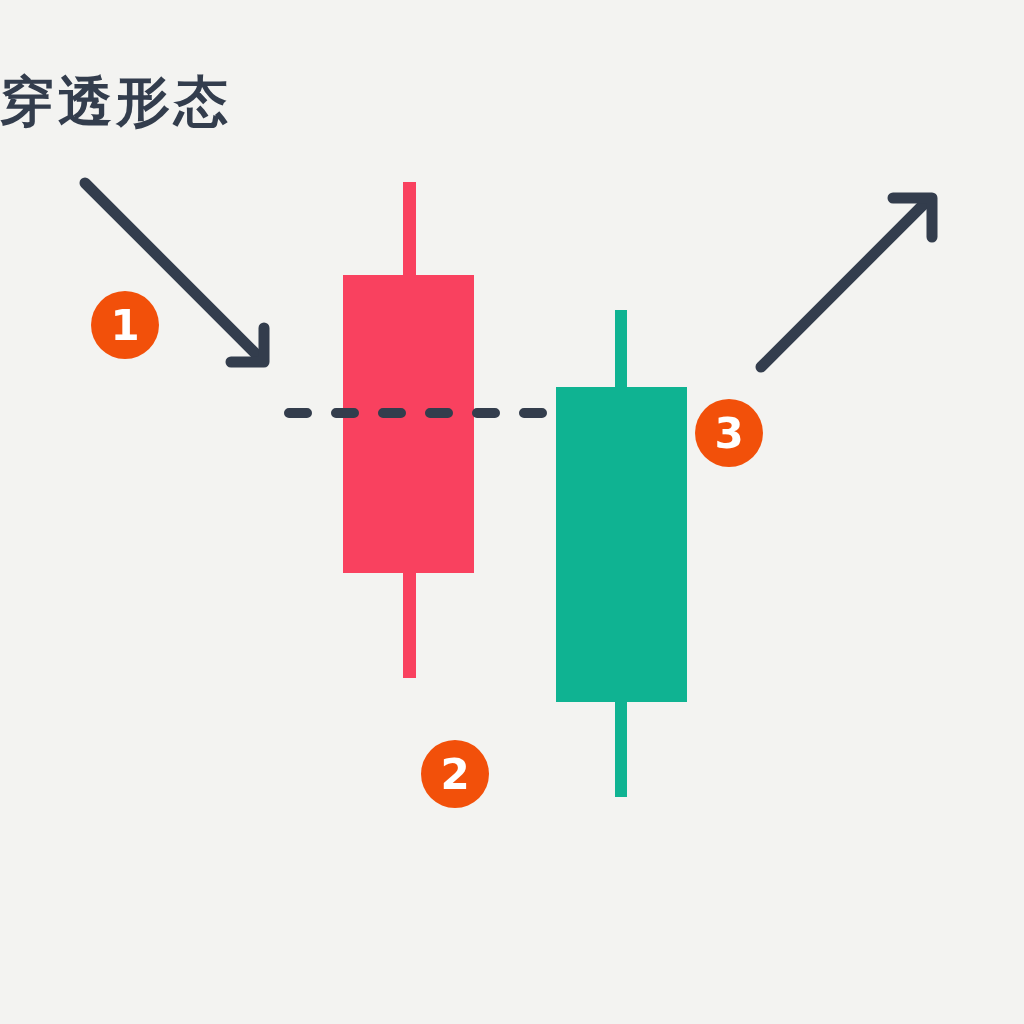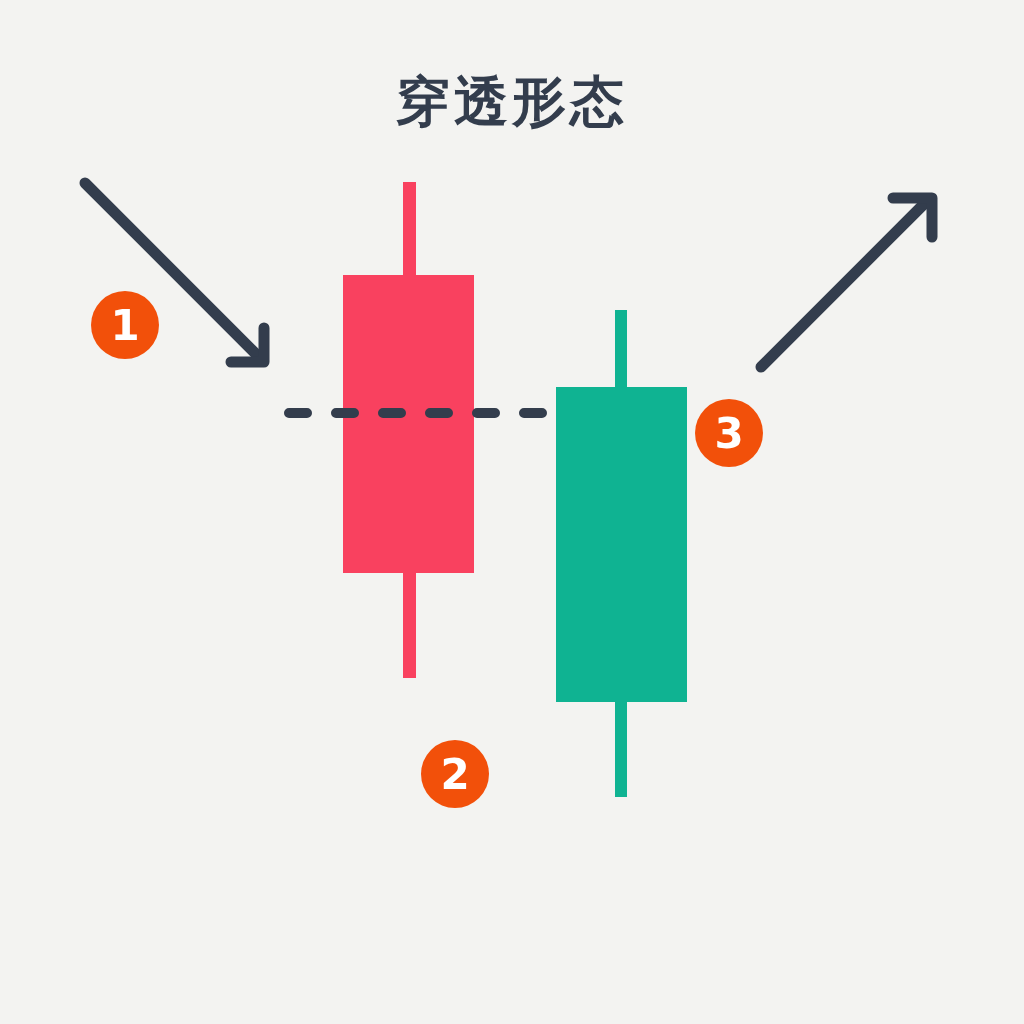--- a/index.html
+++ b/index.html
@@ -18,21 +18,20 @@
     overflow: hidden;
   }
   .canvas {
     position: relative;
     width: 1024px; height: 1024px;
     background: var(--color-background);
   }
   .title {
     position: absolute;
     top: 66px; left: 0; width: 100%;
-    text-align: center;
     font-size: 54px;
     font-weight: bold;
     letter-spacing: 4px;
     color: var(--color-ink);
   }
   svg.diagram {
     position: absolute;
     top: 0; left: 0;
     width: 1024px; height: 1024px;
   }

